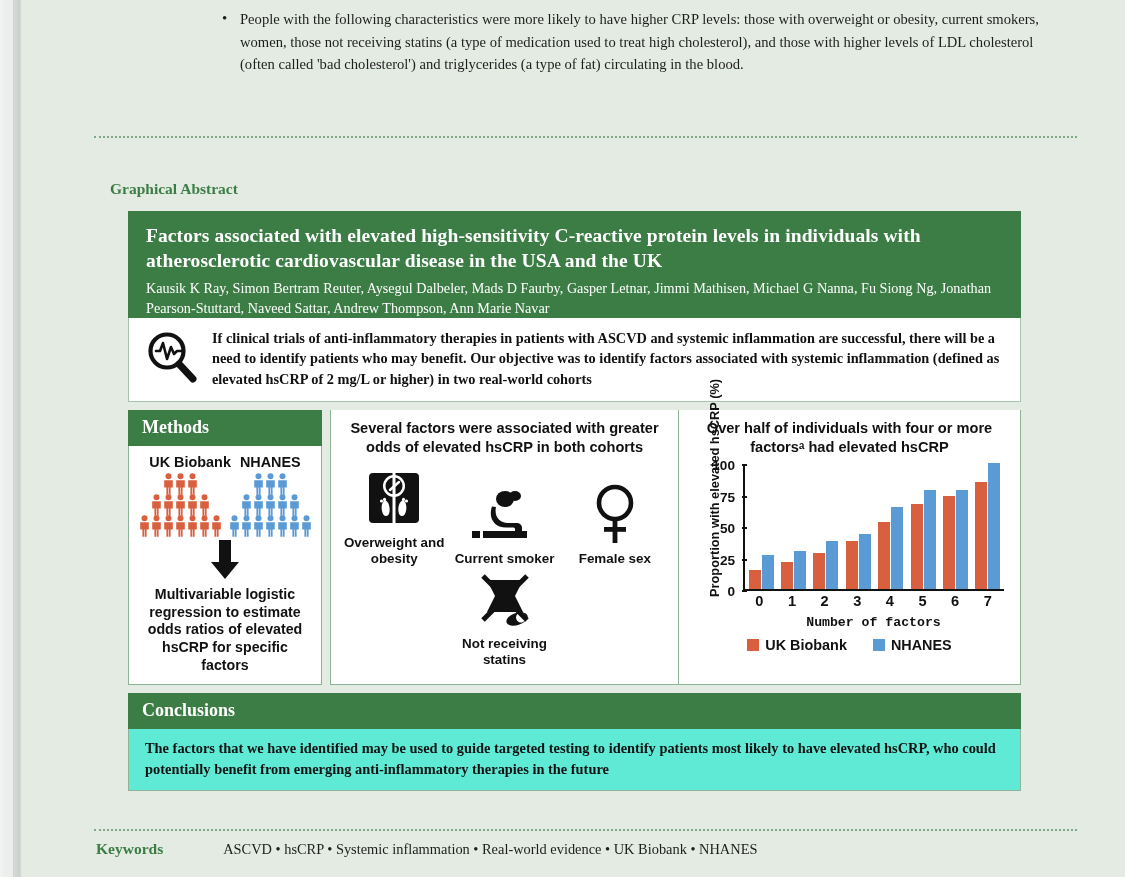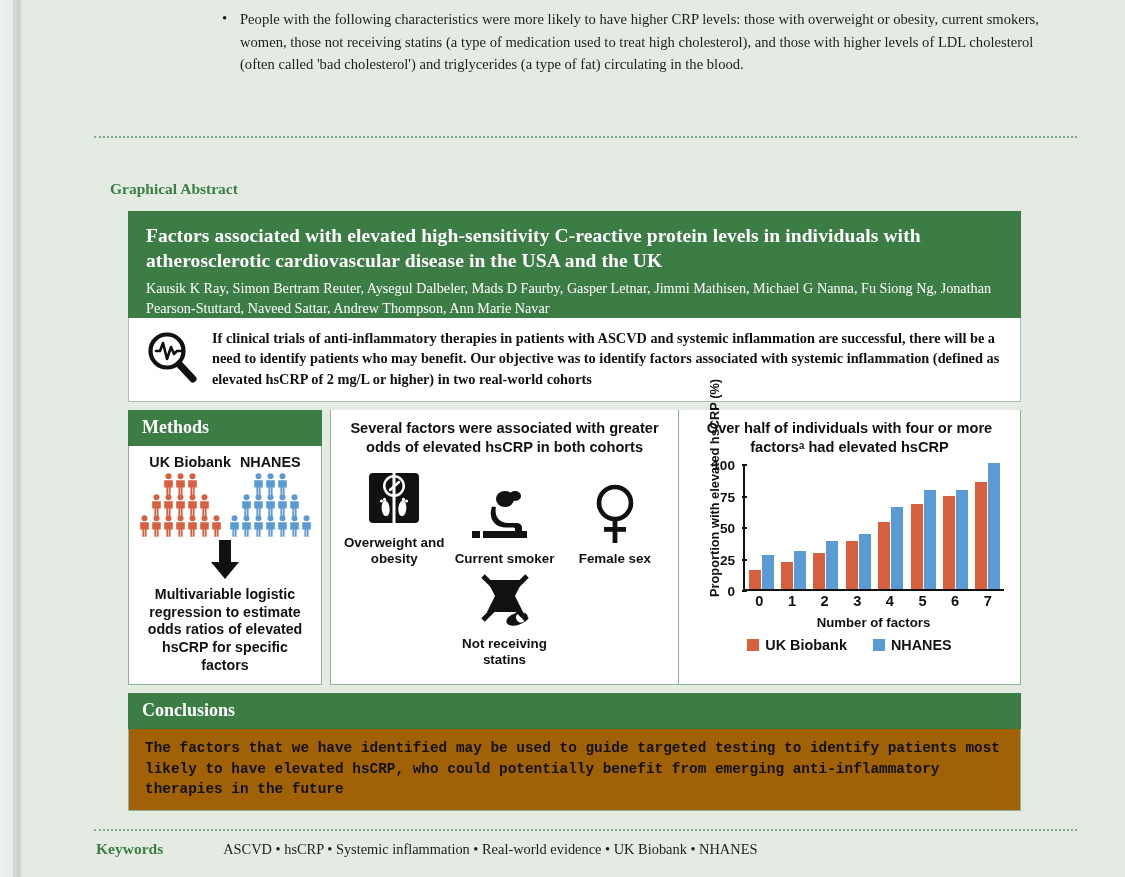--- a/index.html
+++ b/index.html
@@ -161,33 +161,33 @@
   .bar{ width:12px; }
   .bar.uk{ background:#d9603f; }
   .bar.nh{ background:#5b9bd5; }
   #xticks{
     position:absolute; left:54px; right:6px; top:128px;
     display:flex; justify-content:space-around;
   }
   .xtick{ width:26px; text-align:center; font-size:14.6px; font-weight:bold; color:#111;
     font-family:"Liberation Sans", sans-serif; }
   #xlab{ position:absolute; left:54px; right:6px; top:150px; text-align:center;
-    font-size:13.2px; font-weight:bold; color:#111; font-family:Liberation Sans, sans-serif; }
+    font-size:13.2px; font-weight:bold; color:#111; font-family:Liberation Mono, monospace; }
   #legend{ display:flex; justify-content:center; gap:26px; margin-top:14px; }
   .lg{ display:flex; align-items:center; gap:6px; font-size:14.4px; font-weight:bold; color:#111;
     font-family:"Liberation Sans", sans-serif; }
   .sw{ width:12px; height:12px; display:inline-block; }
 
   
   #conclusions{ margin-top:8px;border-radius:21px; }
   #concl-body{
-    background:#a16207; border:1px solid #8fb397; border-top:none;
+    background:#5eead4; border:1px solid #8fb397; border-top:none;
     padding:9px 16px 11px 16px;
     font-size:14.4px; line-height:20.4px; font-weight:bold; color:#111;
-    font-family:Liberation Mono, monospace;
+    font-family:Liberation Serif, serif;
   }
 
   
   #keywords{ position:absolute; left:74px; top:840px; display:flex; gap:60px; align-items:baseline; }
   #kw-label{ color:#3c7d45; font-weight:bold; font-size:15.5px; font-family:"Liberation Serif", serif; }
   #kw-list{ color:#1d1d1d; font-size:14.4px; font-family:"Liberation Serif", serif; }
 </style>
 </head>
 <body>
 

